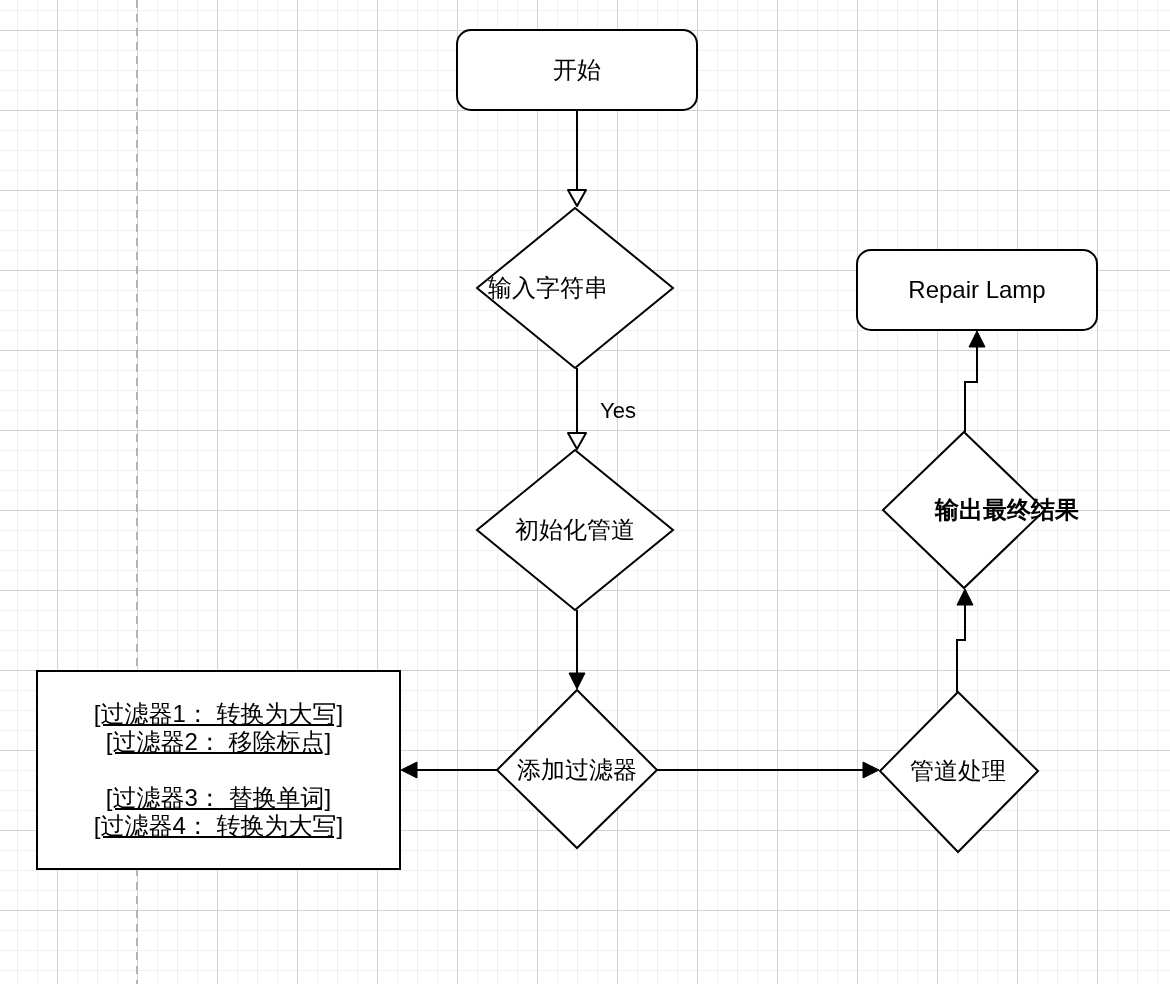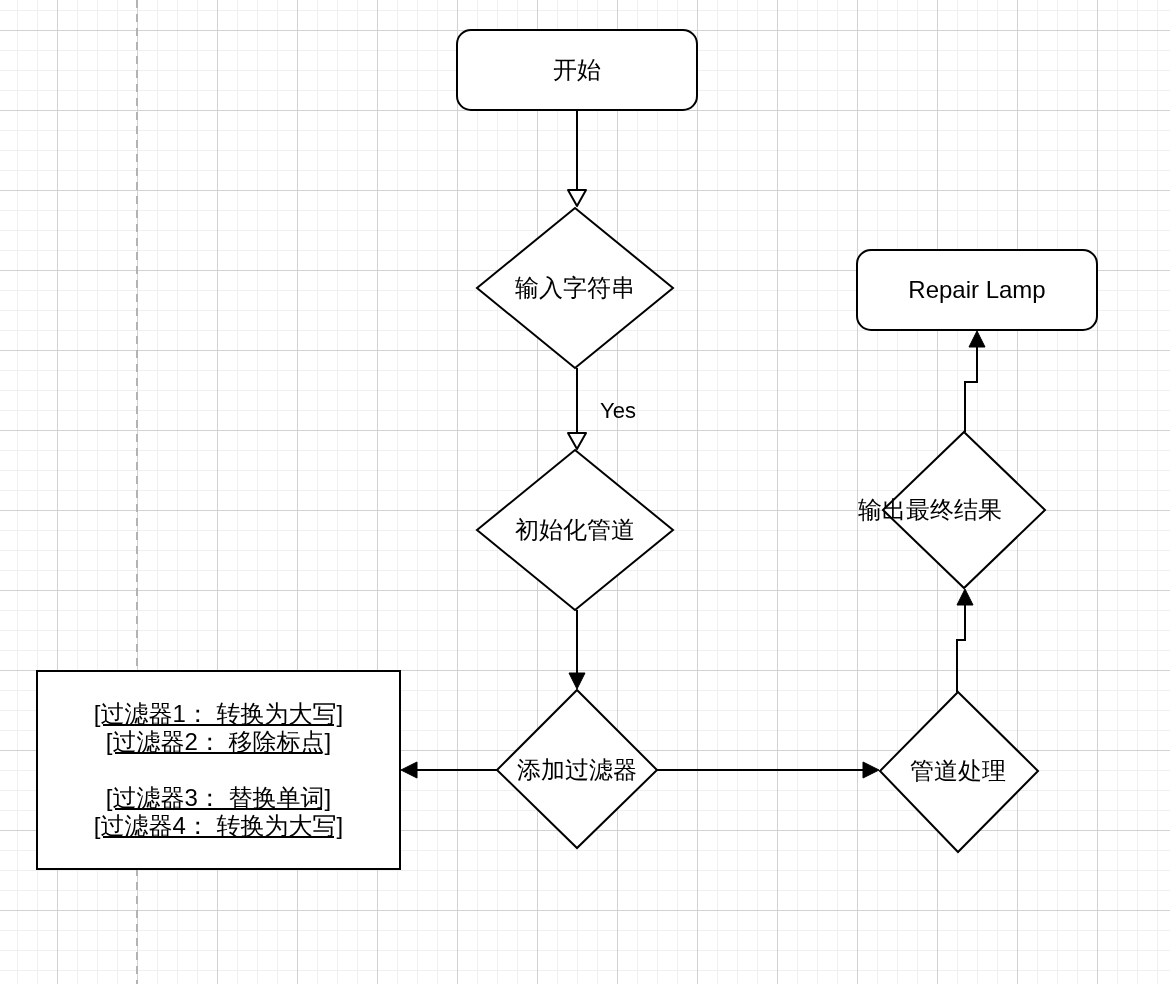--- a/index.html
+++ b/index.html
@@ -118,29 +118,29 @@
 
     <polygon class="shape" points="964,432 1045,510 964,588 883,510"></polygon>
 
     <rect class="shape" x="857" y="250" width="240" height="80" rx="14" ry="14"></rect>
 
     <rect class="shape" x="37" y="671" width="363" height="198"></rect>
   </svg>
 
   <div class="label" style="left:457px; top:30px;  width:240px; height:80px;">开始</div>
 
-  <div class="label" style="left:477px; top:266px; width:196px; height:44px;">输入字符串</div>
+  <div class="label" style="left:450px; top:266px; width:196px; height:44px;">输入字符串</div>
 
   <div class="label" style="left:477px; top:508px; width:196px; height:44px;">初始化管道</div>
 
   <div class="label" style="left:479px; top:748px; width:196px; height:44px;">添加过滤器</div>
 
   <div class="label" style="left:860px; top:749px; width:196px; height:44px;">管道处理</div>
 
-  <div class="label" style="left:832px; top:488px; width:196px; height:44px;">输出最终结果</div>
+  <div class="label" style="left:909px; top:488px; width:196px; height:44px;font-weight:bold;">输出最终结果</div>
 
   <div class="label" style="left:857px; top:250px; width:240px; height:80px;border-radius:22px;">Repair Lamp</div>
 
   <div class="edge-label" style="left:600px; top:398px;">Yes</div>
 
   <div class="filter-box-text">
     <div class="filter-line">[过滤器1： 转换为大写]</div>
     <div class="filter-line">[过滤器2： 移除标点]</div>
     <div class="filter-line"></div>
     <div class="filter-line">[过滤器3： 替换单词]</div>

